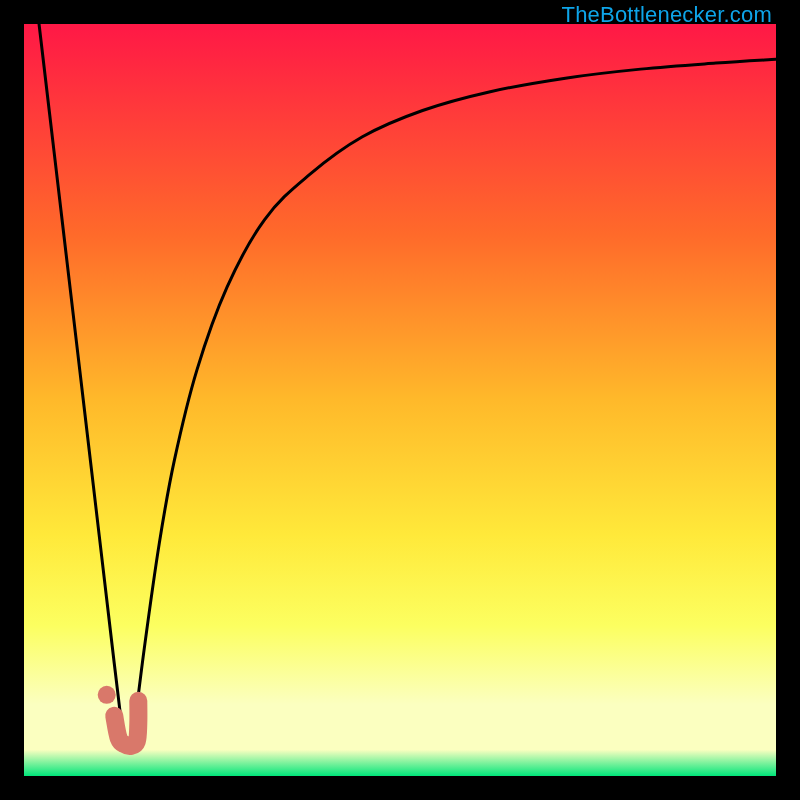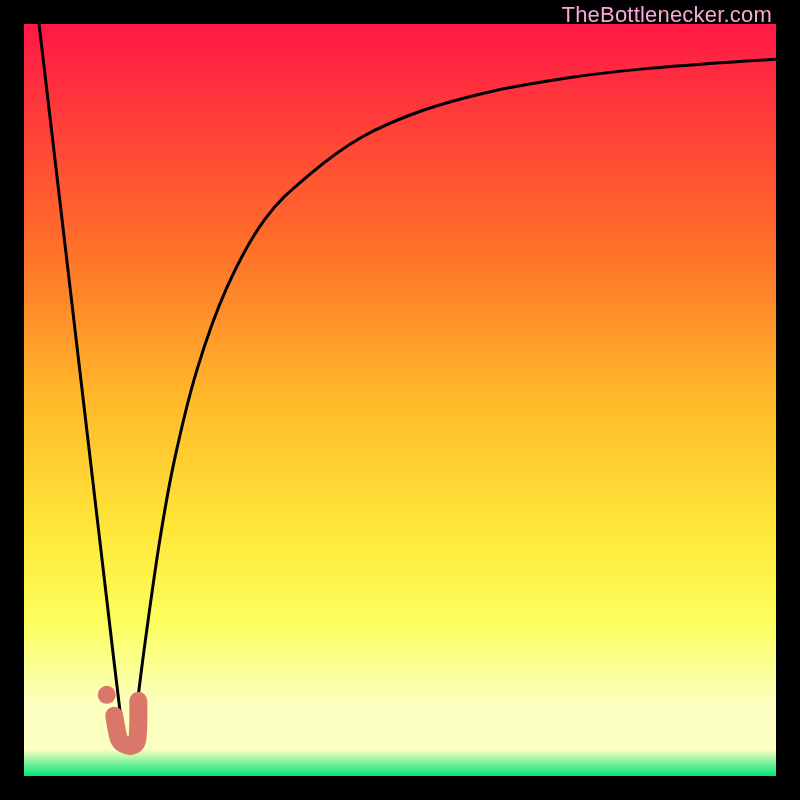--- a/index.html
+++ b/index.html
@@ -23,21 +23,21 @@
     position: absolute;
     left: 0;
     top: 0;
     width: 752px;
     height: 752px;
   }
   .watermark {
     position: absolute;
     top: 2px;
     right: 28px;
-    color: #f9a8d4;
+    color: #0ea5e9;
     font-size: 22px;
     font-weight: 500;
     letter-spacing: 0.2px;
   }
 </style>
 </head>
 <body>
 
 <div class="watermark">TheBottlenecker.com</div>
 

